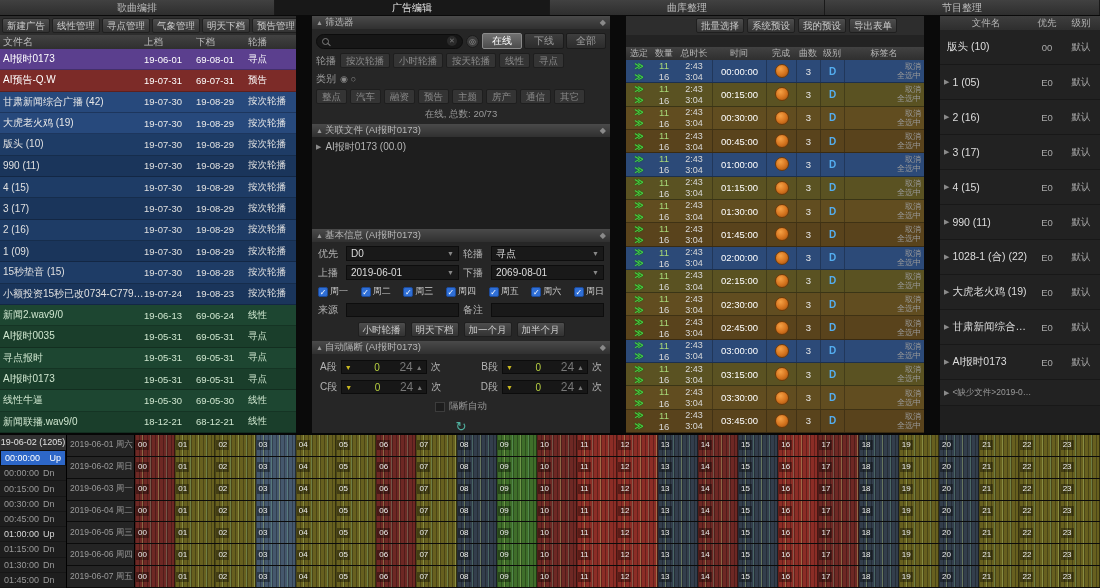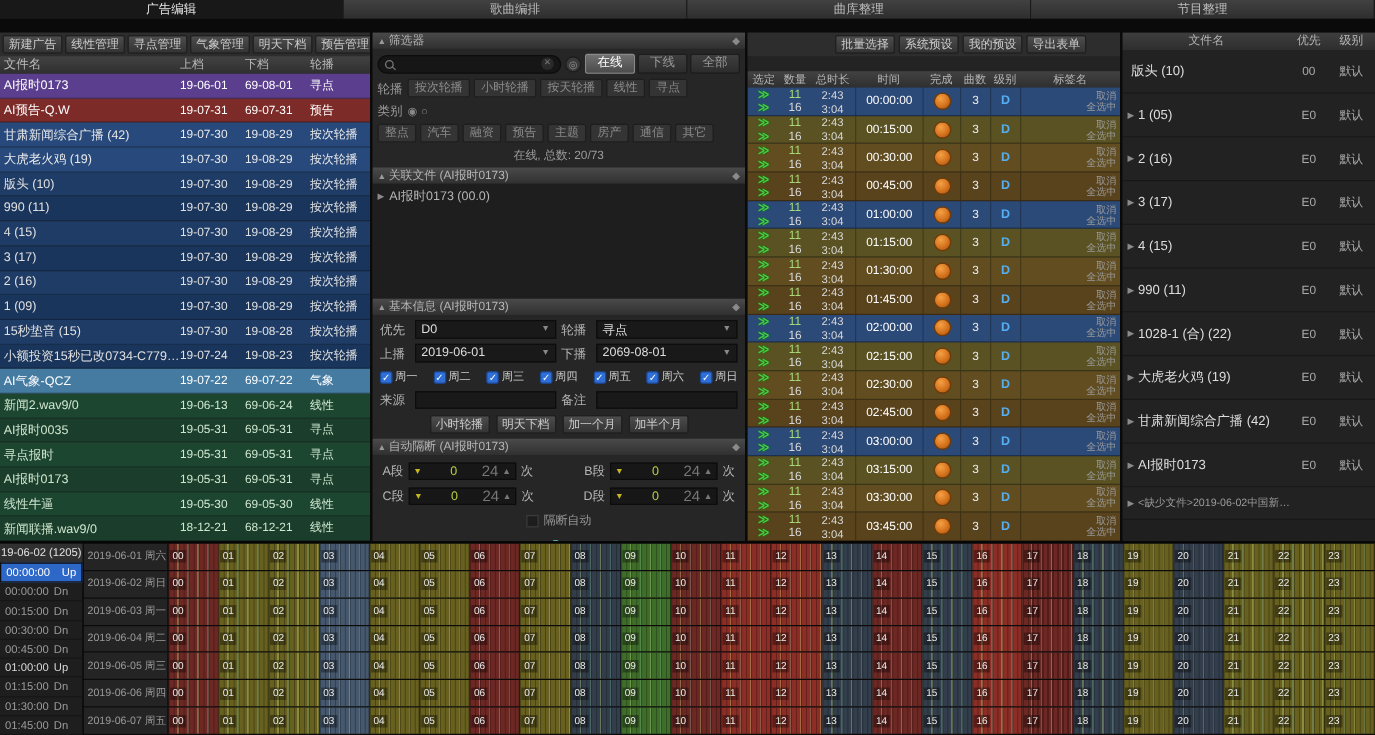--- a/index.html
+++ b/index.html
@@ -3,21 +3,21 @@
 <meta charset="utf-8">
 <style>
   html,body{margin:0;padding:0;background:#0d0d0d;}
   *{box-sizing:border-box;}
   .app{width:1100px;height:588px;background:#141414;font-family:"Liberation Sans","DejaVu Sans",sans-serif;display:flex;flex-direction:column;overflow:hidden;color:#ccc;}
   
   .tabbar{height:15px;display:flex;background:#2b2b2b;flex:0 0 auto;}
   .tab{flex:1;font-size:10px;line-height:15px;text-align:center;background:linear-gradient(#414141,#2e2e2e);border-right:1px solid #1a1a1a;color:#bdbdbd;cursor:default;}
   .tab.active{background:#181818;color:#e6e6e6;}
   
-  .main{flex:1;display:flex;background:#0a0a0a;gap:2px;padding-top:11px;min-height:0;}
+  .main{flex:1;display:flex;background:#0a0a0a;gap:16px;padding-top:1px;min-height:0;}
   .panel{background:#232323;display:flex;flex-direction:column;overflow:hidden;min-height:0;}
   .p-left{width:296px;flex:0 0 auto;}
   .p-mid{width:298px;flex:0 0 auto;background:#262626;}
   .p-rmid{width:298px;flex:0 0 auto;}
   .p-right{flex:1;background:#1f1f1f;}
   .btn{font-size:9.5px;color:#ccc;background:linear-gradient(#4d4d4d,#333);border:1px solid #1f1f1f;border-radius:2px;padding:1px 4px;white-space:nowrap;line-height:11px;}
   
   .lp-toolbar{display:flex;gap:2px;padding:2px;background:#2d2d2d;flex:0 0 auto;}
   .lp-header{display:flex;background:linear-gradient(#424242,#2f2f2f);font-size:10px;color:#bbb;height:14px;line-height:14px;flex:0 0 auto;}
   .col-name{flex:1;padding-left:3px;overflow:hidden;white-space:nowrap;text-overflow:ellipsis;}
@@ -107,22 +107,22 @@
   .hour::after{content:"";position:absolute;inset:0;background:
     repeating-linear-gradient(90deg,rgba(0,0,0,0.28) 0 1px,transparent 1px 4px),
     repeating-linear-gradient(90deg,transparent 0 7px,rgba(200,225,130,0.35) 7px 8px,transparent 8px 15px,rgba(130,205,165,0.28) 15px 16px);}
   .hour .hn{position:absolute;left:1px;top:50%;transform:translateY(-50%);font-size:8px;color:#ececec;background:rgba(0,0,0,0.35);padding:0 2px;z-index:2;line-height:10px;}
 </style>
 </head>
 <body>
 
 <div class="app">
   <div class="tabbar" id="tabbar">
+      <div class="tab">歌曲编排</div>
       <div class="tab active">广告编辑</div>
-      <div class="tab">歌曲编排</div>
       <div class="tab">曲库整理</div>
       <div class="tab">节目整理</div>
     </div>
 
   <div class="main">
 
     <div class="panel p-left">
       <div class="lp-toolbar" id="lp-toolbar">
           <button class="btn">新建广告</button>
           <button class="btn">线性管理</button>
@@ -202,26 +202,20 @@
             <span class="col-name">15秒垫音 (15)</span>
             <span class="col-up">19-07-30</span>
             <span class="col-dn">19-08-28</span>
             <span class="col-mode">按次轮播</span>
           </div>
           <div class="lp-row" style="background: rgb(26, 53, 91); color: rgb(224, 224, 224);">
             <span class="col-name">小额投资15秒已改0734-C779. (15)</span>
             <span class="col-up">19-07-24</span>
             <span class="col-dn">19-08-23</span>
             <span class="col-mode">按次轮播</span>
-          </div>
-          <div class="lp-row" style="background: rgb(69, 123, 161); color: rgb(255, 255, 255);">
-            <span class="col-name">AI气象-QCZ</span>
-            <span class="col-up">19-07-22</span>
-            <span class="col-dn">69-07-22</span>
-            <span class="col-mode">气象</span>
           </div>
           <div class="lp-row" style="background: rgb(29, 70, 49); color: rgb(207, 230, 207);">
             <span class="col-name">新闻2.wav9/0</span>
             <span class="col-up">19-06-13</span>
             <span class="col-dn">69-06-24</span>
             <span class="col-mode">线性</span>
           </div>
           <div class="lp-row" style="background: rgb(26, 62, 43); color: rgb(207, 230, 207);">
             <span class="col-name">AI报时0035</span>
             <span class="col-up">19-05-31</span>

